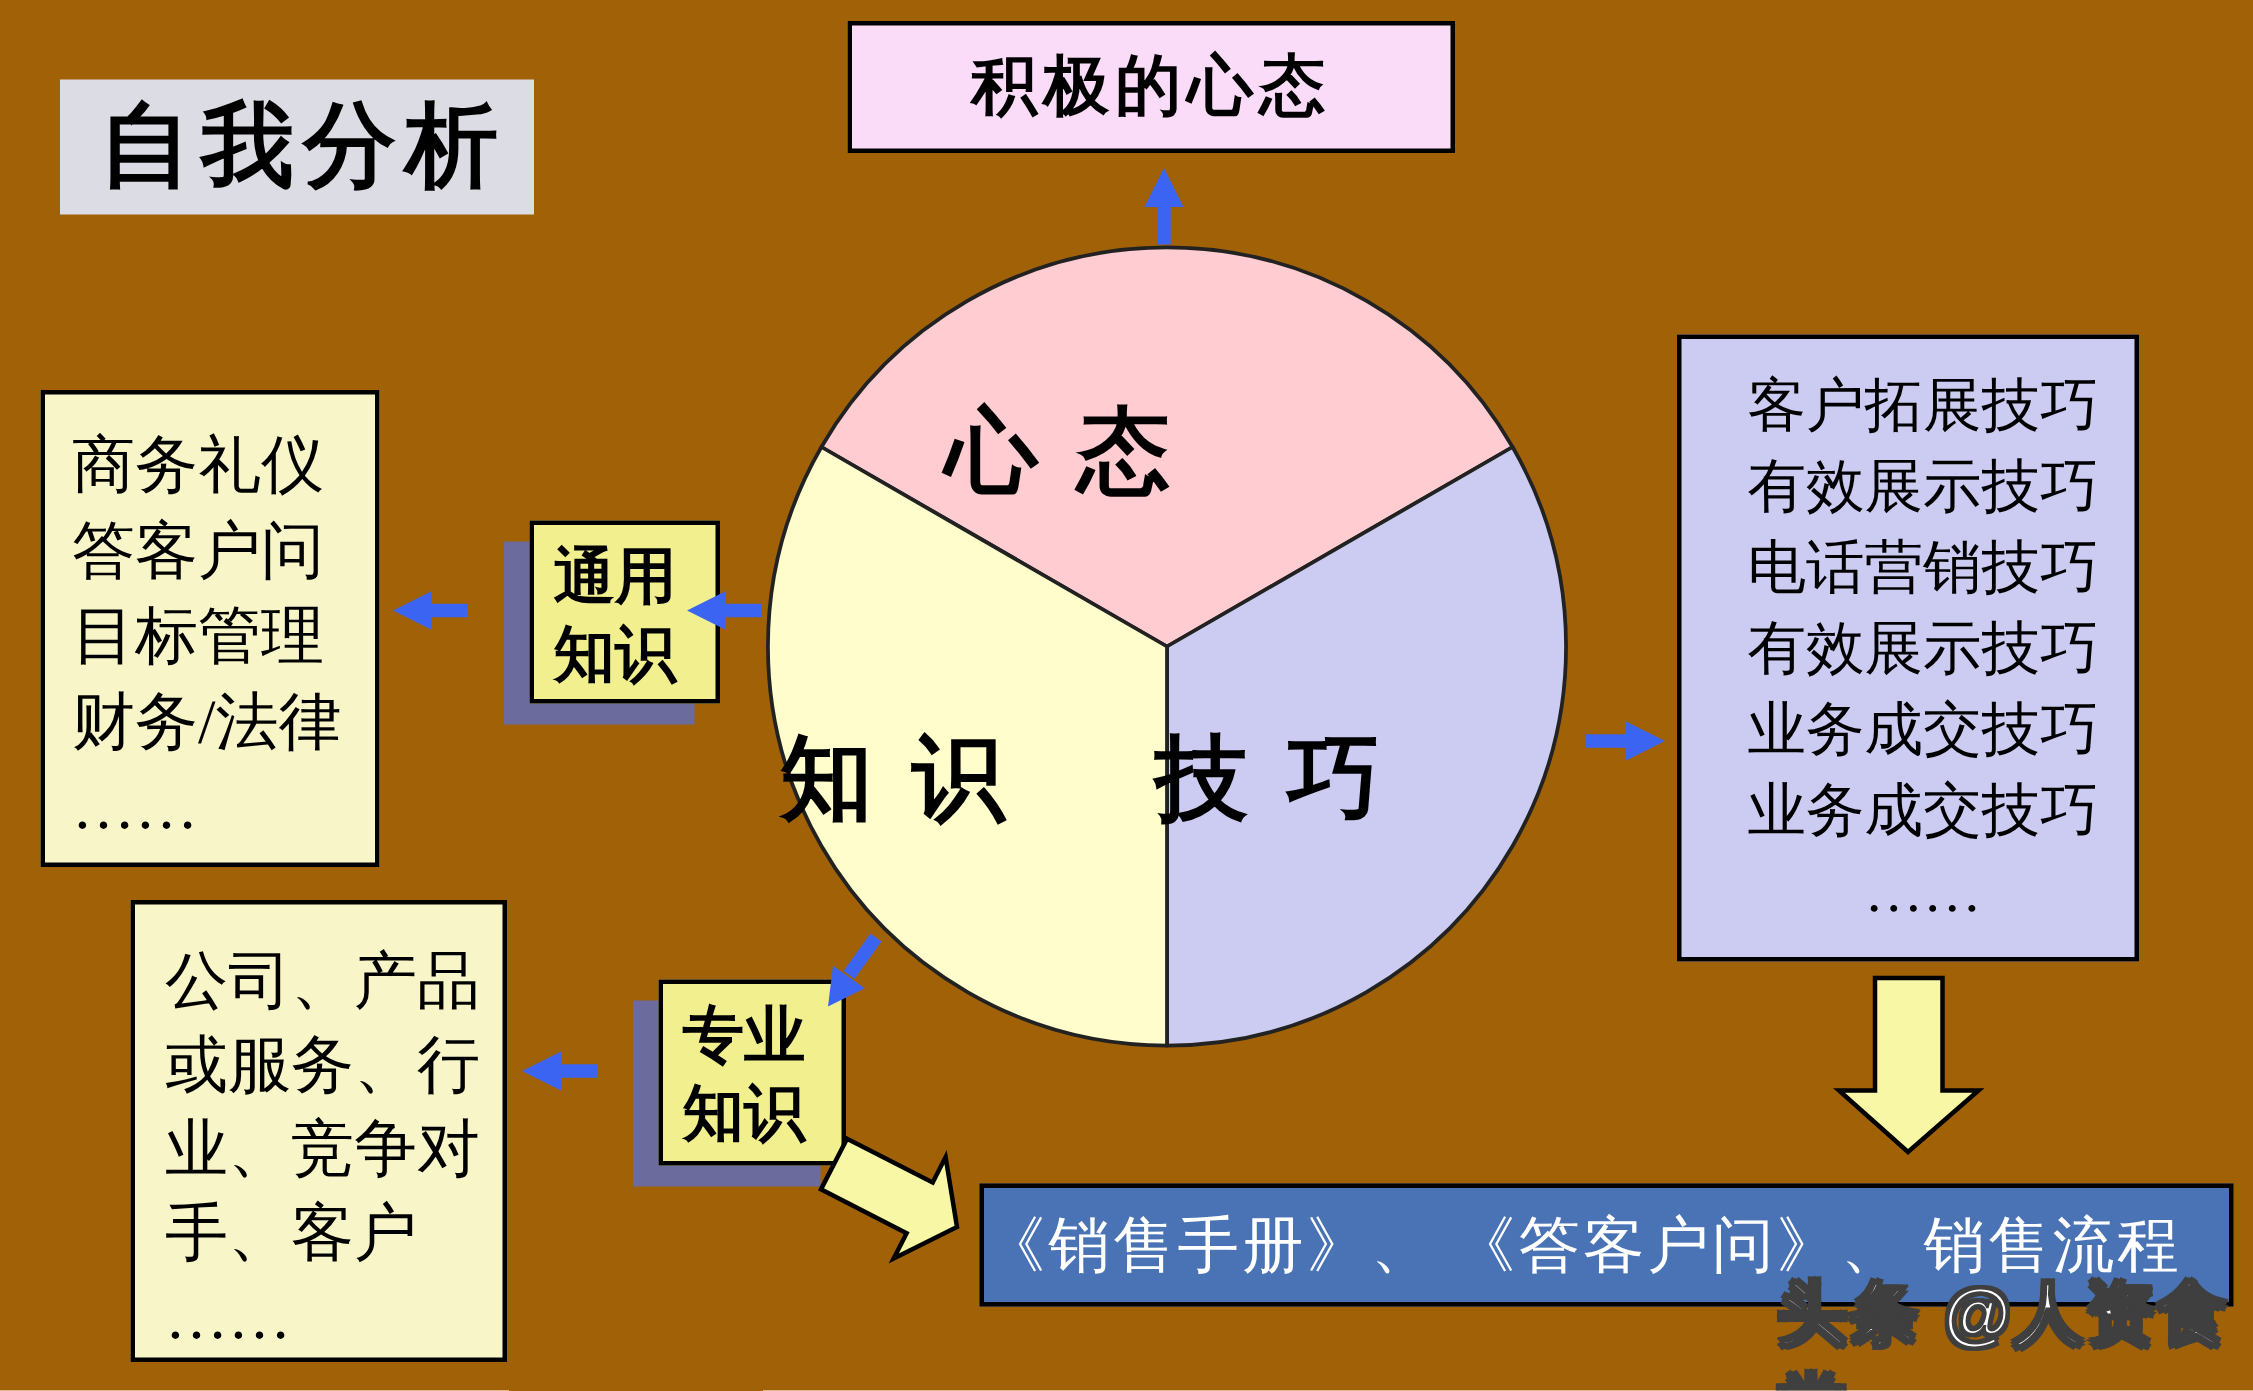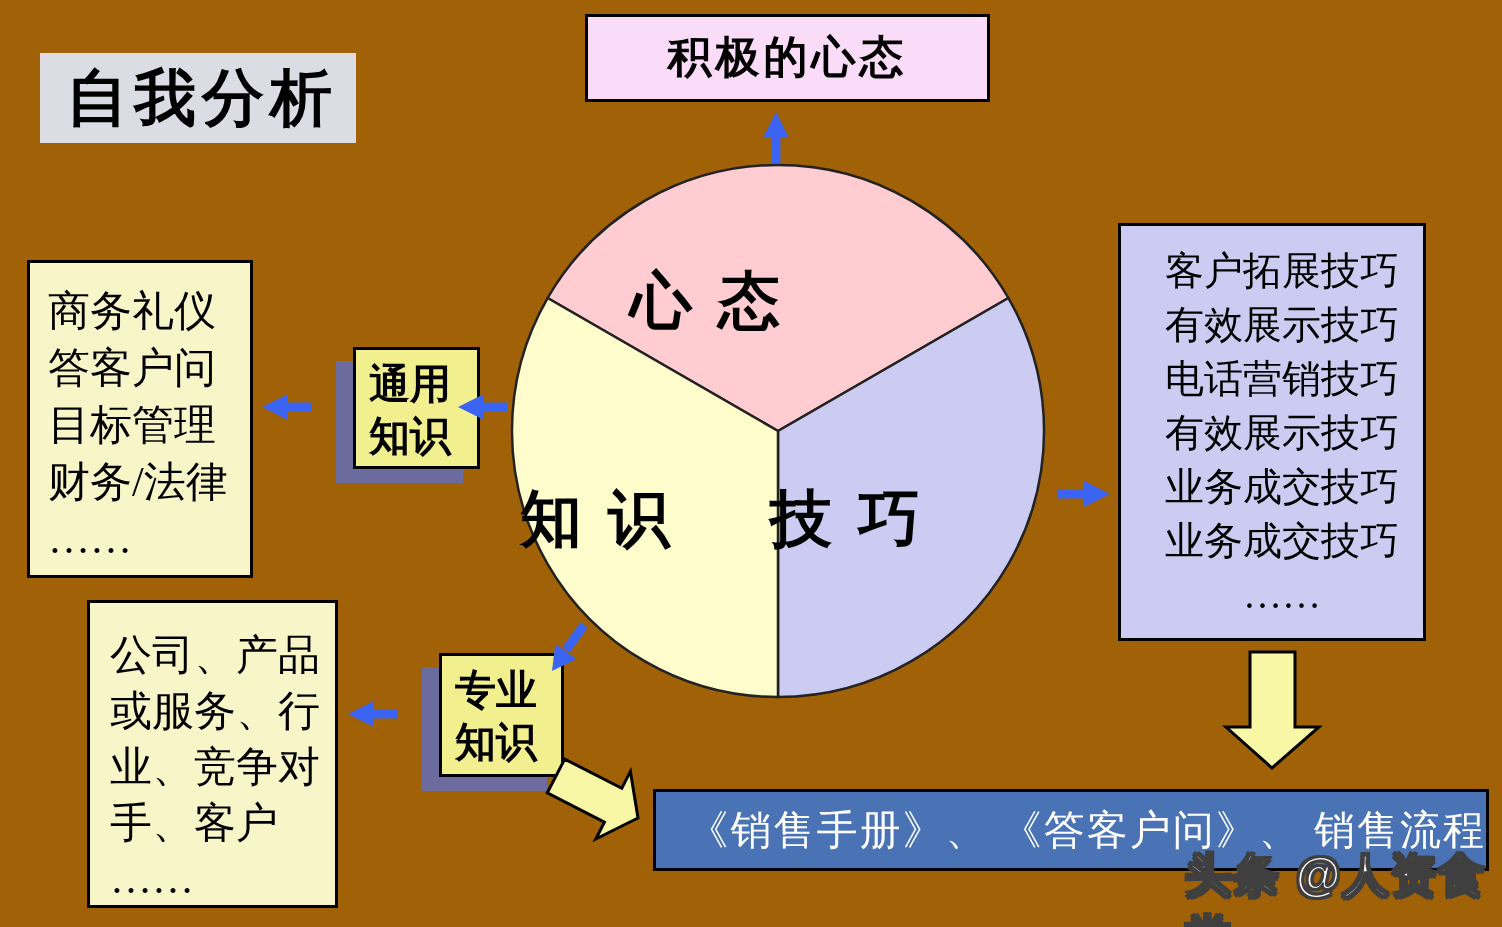--- a/index.html
+++ b/index.html
@@ -11,21 +11,21 @@
   
   #slide-title{
     left:40px;top:53px;width:316px;height:90px;background:#dcdce4;
     font-size:62px;font-weight:bold;line-height:90px;padding-left:26px;
     letter-spacing:6px;z-index:2;
   }
   
   #mindset-note{
     left:565px;top:14px;width:405px;height:88px;background:#fadcf9;
     border:3px solid #000;font-size:44px;font-weight:bold;text-align:center;
-    line-height:82px;letter-spacing:4px;z-index:2;margin-left:20px;
+    line-height:82px;letter-spacing:4px;z-index:2;
   }
   
   .note-box{
     background:#f8f5c8;border:3px solid #000;z-index:2;
     font-size:42px;line-height:57px;
   }
   #general-list-box{left:27px;top:260px;width:226px;height:318px;padding:20px 0 0 18px;}
   #company-list-box{left:87px;top:600px;width:251px;height:308px;padding:24px 0 0 20px;line-height:56px;}
   
   #skills-box{
@@ -38,21 +38,21 @@
     background:#f2ef8e;border:3px solid #000;z-index:2;
     font-size:41px;font-weight:bold;line-height:52px;padding:8px 0 0 13px;margin-left:31px;
   }
   #general-tag-shadow{left:336px;top:361px;width:127px;height:122px;}
   #general-tag{left:322px;top:347px;width:127px;height:122px;}
   #prof-tag-shadow{left:422px;top:667px;width:125px;height:124px;}
   #prof-tag{left:408px;top:653px;width:125px;height:124px;}
   
   #sales-box{
     left:653px;top:789px;width:836px;height:82px;background:#4a73b5;
-    border:3px solid #000;color:#fff;text-align:right;font-size:41px;
+    border:3px solid #000;color:#fff;text-align:left;font-size:41px;
     line-height:76px;letter-spacing:2px;z-index:2;
   }
   
   #overlay{position:absolute;left:0;top:0;z-index:5;pointer-events:none;}
   .pie-label{
     font-family:"Liberation Serif","DejaVu Serif",serif;
     font-size:62px;font-weight:bold;letter-spacing:26px;fill:#000;
   }
   
   #watermark{

